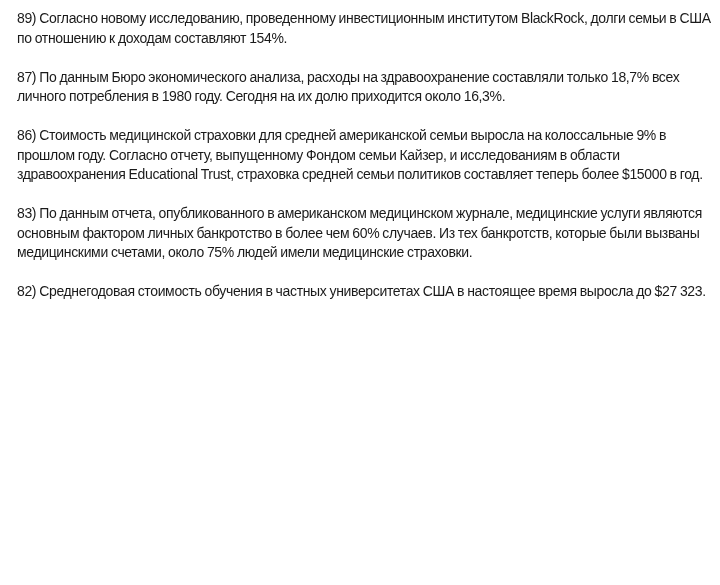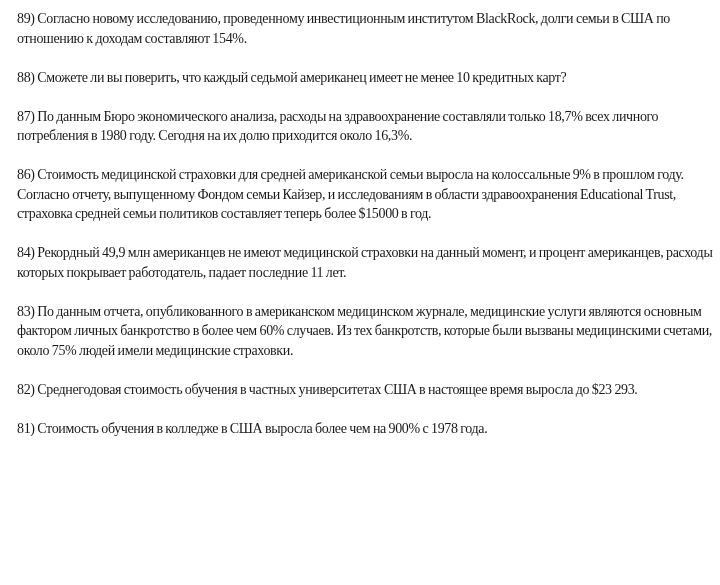--- a/index.html
+++ b/index.html
@@ -21,28 +21,24 @@
       font-family: "Liberation Sans", sans-serif;
       font-size: 14px;
       line-height: 19.5px;
       color: #1a1a1a;
       letter-spacing: -0.35px;
       word-spacing: -0.5px;
     }
     .fact {
       margin: 0 0 19.5px 0;
       padding: 0;
-      font-family: Liberation Serif, serif;
     }
   </style>
 </head>
 <body>
 
 <div class="article">
   <p class="fact">89) Согласно новому исследованию, проведенному инвестиционным институтом BlackRock, долги семьи в США по отношению к доходам составляют 154%.</p>
-  <p class="fact">88) Сможете ли вы поверить, что каждый седьмой американец имеет не менее 10 кредитных карт?</p>
   <p class="fact">87) По данным Бюро экономического анализа, расходы на здравоохранение составляли только 18,7% всех личного потребления в 1980 году. Сегодня на их долю приходится около 16,3%.</p>
   <p class="fact">86) Стоимость медицинской страховки для средней американской семьи выросла на колоссальные 9% в прошлом году. Согласно отчету, выпущенному Фондом семьи Кайзер, и исследованиям в области здравоохранения Educational Trust, страховка средней семьи политиков составляет теперь более $15000 в год.</p>
-  <p class="fact">84) Рекордный 49,9 млн американцев не имеют медицинской страховки на данный момент, и процент американцев, расходы которых покрывает работодатель, падает последние 11 лет.</p>
   <p class="fact">83) По данным отчета, опубликованного в американском медицинском журнале, медицинские услуги являются основным фактором личных банкротство в более чем 60% случаев. Из тех банкротств, которые были вызваны медицинскими счетами, около 75% людей имели медицинские страховки.</p>
-  <p class="fact">82) Среднегодовая стоимость обучения в частных университетах США в настоящее время выросла до $23 293.</p>
-  <p class="fact">81) Стоимость обучения в колледже в США выросла более чем на 900% с 1978 года.</p>
+  <p class="fact">82) Среднегодовая стоимость обучения в частных университетах США в настоящее время выросла до $27 323.</p>
 </div>
 
 </body></html>

